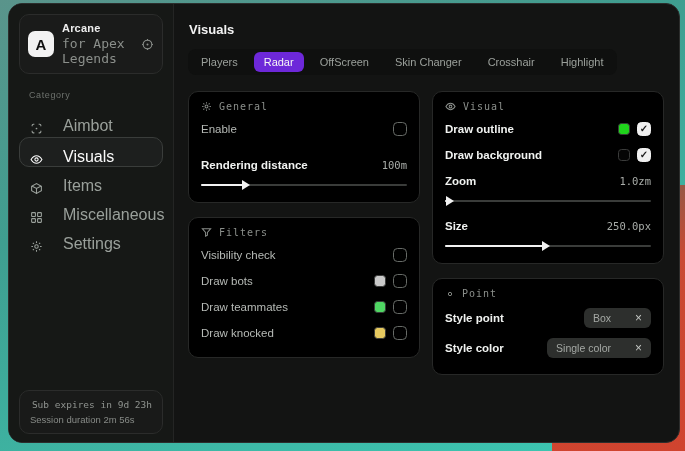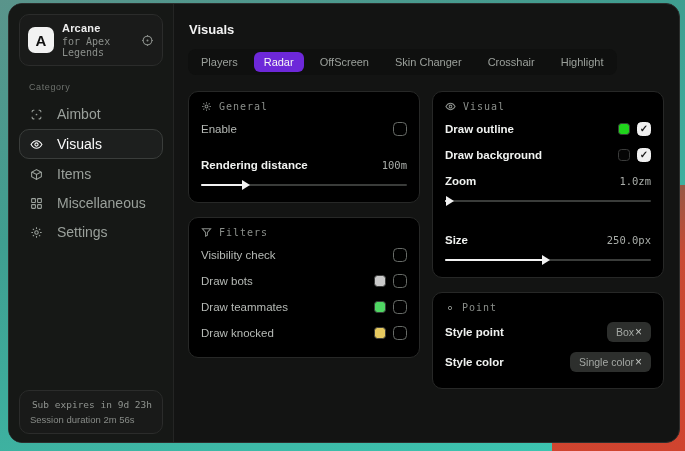--- a/index.html
+++ b/index.html
@@ -17,28 +17,28 @@
     display:flex; overflow:hidden; }
 
   
   .sidebar { width:165px; background:#161816; border-right:1px solid #242524;
     display:flex; flex-direction:column; padding:10px 10px 8px 10px; flex-shrink:0; }
   .side-header { display:flex; align-items:center; gap:8px;
     border:1px solid #2b2c2b; background:#1a1b1a; border-radius:10px; padding:7px 8px; }
   .logo { width:26px; height:26px; background:#f2f2f2; color:#101010; border-radius:7px;
     font-weight:bold; font-size:15px; display:flex; align-items:center; justify-content:center; flex-shrink:0; }
   .app-name { font-size:11px; font-weight:bold; color:#ededed; letter-spacing:.2px; }
-  .app-sub { font-size:10px; color:#8b8f8b; font-family:"DejaVu Sans Mono", monospace; margin-top:2px; }
+  .app-sub { font-size:13px; color:#8b8f8b; font-family:"DejaVu Sans Mono", monospace; margin-top:2px; }
   .side-header .spacer, .flex-spacer { flex:1; }
   .target-btn { color:#8b8f8b; display:flex; align-items:center; }
 
   .category { font-size:9px; color:#6d716d; letter-spacing:.6px; margin:16px 0 8px 10px; }
 
-  .nav-item { display:flex; align-items:center; gap:14px; height:28px; padding:0 10px;
-    color:#9aa09b; font-size:14px; border:1px solid transparent; border-radius:10px; margin-bottom:1px; cursor:pointer; }
+  .nav-item { display:flex; align-items:flex-end; gap:20px; height:28px; padding:0 10px;
+    color:#9aa09b; font-size:16px; border:1px solid transparent; border-radius:10px; margin-bottom:1px; cursor:pointer; }
   .nav-item.selected { background:#1d1f1e; border-color:#3a3d3b; color:#fafafa; height:30px; }
   .nav-item svg { flex-shrink:0; }
 
   .side-footer { border:1px solid #2b2c2b; background:#191a19; border-radius:10px; padding:8px 10px; }
   .sf-line1 { font-family:"DejaVu Sans Mono", monospace; font-size:9.5px; color:#8f938f;text-align:right; }
   .sf-line2 { font-size:9.5px; color:#878b87; margin-top:4px; }
 
   
   .main { flex:1; padding:12px 15px 12px 14px; display:flex; flex-direction:column; }
   .main-title { font-size:13px; font-weight:bold; color:#f2f2f2; margin:6px 0 12px 1px; }
@@ -65,21 +65,21 @@
   .checkbox.checked::after { content:"✓"; font-size:10px; color:#1a1a1a; font-weight:bold; line-height:1; }
 
   .swatch { width:12px; height:12px; border-radius:3.5px; border:1px solid #3a3b3a; cursor:pointer; flex-shrink:0; }
 
   .slider { position:relative; height:10px; margin-top:3px; cursor:pointer; }
   .slider-track { position:absolute; left:0; right:0; top:4px; height:2px; background:#3a3c3a; border-radius:1px; }
   .slider-fill { position:absolute; left:0; top:4px; height:2px; background:#f2f2f2; border-radius:1px; }
   .slider-thumb { position:absolute; top:0; width:0; height:0; margin-left:-2px;
     border-top:5px solid transparent; border-bottom:5px solid transparent; border-left:8px solid #f2f2f2; }
 
-  .pill { display:inline-flex; align-items:center; gap:1px; background:#2d2f2d; border-radius:6px;
+  .pill { display:inline-flex; align-items:center; gap:24px; background:#2d2f2d; border-radius:6px;
     padding:4px 9px; cursor:pointer; }
   .pill-text { font-size:10.5px; color:#a4a8a4; }
   .pill-x { font-size:12px; color:#c3c7c3; line-height:1; cursor:pointer; }
 
   svg { display:block; }
 </style>
 </head>
 <body>
 
 <div class="bg-red"></div>
@@ -283,21 +283,21 @@
           <div class="row" style="margin-top:2px;">
             <span class="lbl active">Zoom</span>
             <span class="val">1.0zm</span>
           </div>
           <div class="slider">
             <div class="slider-track"></div>
             <div class="slider-fill" style="width: 1.5%;"></div>
             <div class="slider-thumb" style="left: 1.5%;"></div>
           </div>
 
-          <div class="row" style="margin-top:22px;">
+          <div class="row" style="margin-top:8px;">
             <span class="lbl active">Size</span>
             <span class="val">250.0px</span>
           </div>
           <div class="slider">
             <div class="slider-track"></div>
             <div class="slider-fill" style="width: 48%;"></div>
             <div class="slider-thumb" style="left: 48%;"></div>
           </div>
         </div>
 

